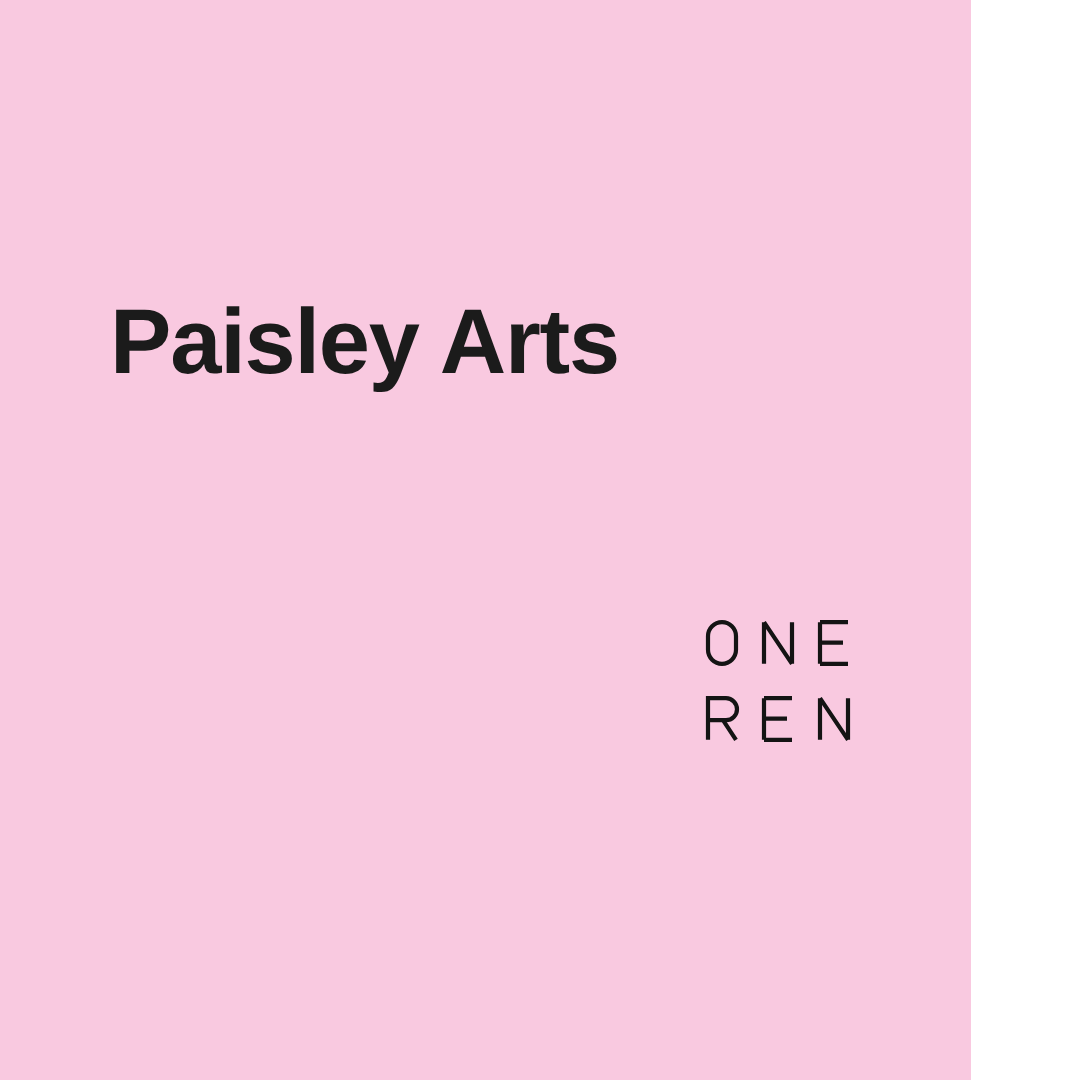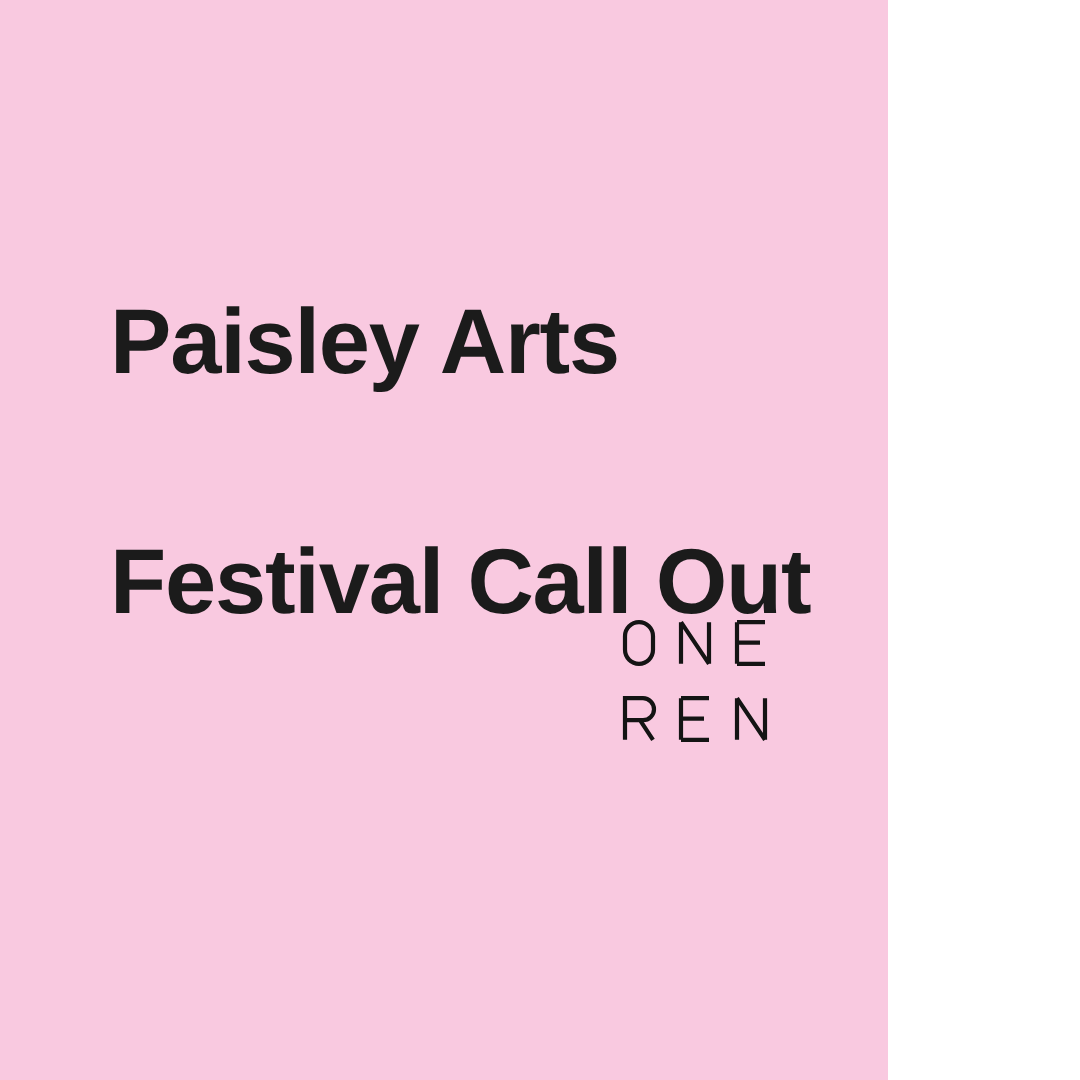--- a/index.html
+++ b/index.html
@@ -11,21 +11,21 @@
   body {
     width: 1080px;
     height: 1080px;
     overflow: hidden;
     font-family: "Liberation Sans", "DejaVu Sans", sans-serif;
     -webkit-font-smoothing: antialiased;
   }
 
   #poster {
     position: relative;
-    width: 888px;
+    width: 971px;
     height: 1080px;
     background: #f9c9e0;
     box-sizing: border-box;
     overflow: hidden;
   }
 
   
   .headline {
     position: absolute;
     left: 110px;
@@ -89,21 +89,20 @@
     stroke-linejoin: miter;
   }
 </style>
 </head>
 <body>
 
 <div id="poster">
 
   <h1 class="headline">
     <span class="headline-line">Paisley Arts</span>
-    <span class="headline-line">Festival Call Out</span>
   </h1>
 
   <div class="logo">
 
     <div class="logo-row">
       <span class="logo-letter">
         <svg viewBox="0 0 56 46" aria-hidden="true">
           <rect x="9" y="2.2" width="28" height="41.6" rx="14" ry="14"></rect>
         </svg>
       </span>

